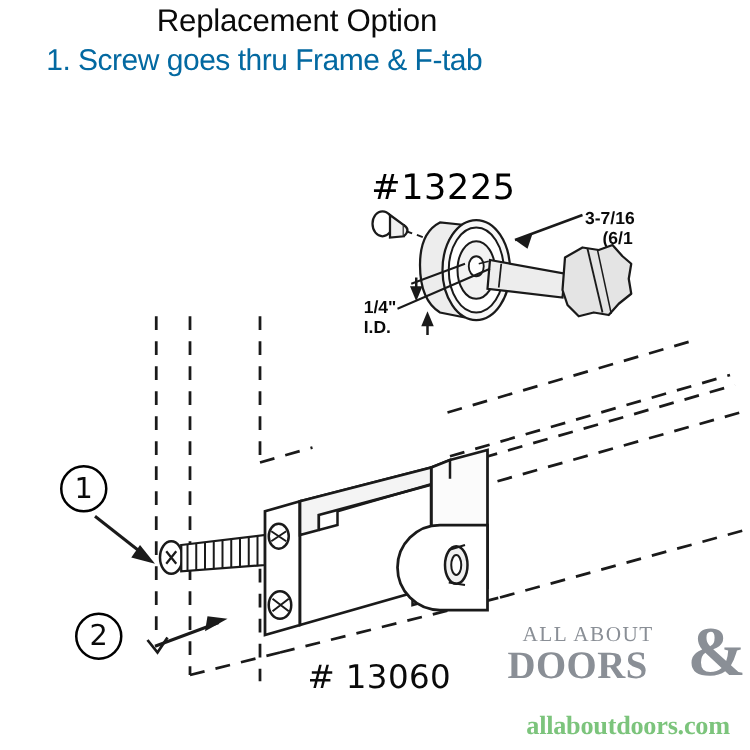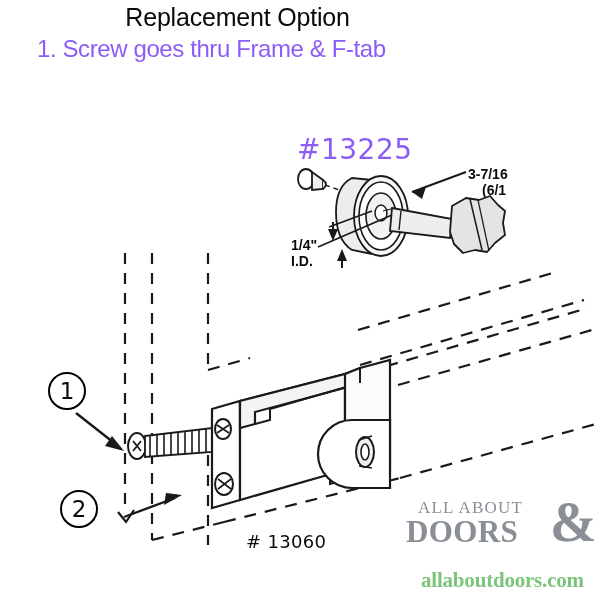--- a/index.html
+++ b/index.html
@@ -29,41 +29,41 @@
     letter-spacing: -0.2px;
     color: #0a0a0a;
   }
   .instr {
     position: absolute;
     left: 37px;
     font-size: 24px;
     line-height: 30px;
     letter-spacing: -0.4px;
     white-space: nowrap;
-    color: #8b5cf6;
+    color: #0369a1;
   }
   #instr-1 { top: 34px; }
   #instr-2 { top: 64px; }
 
   
   #part-top-label {
     position: absolute;
     left: 297px;
     top: 134px;
     font-size: 28px;
     line-height: 32px;
     letter-spacing: 0.5px;
     font-family: "DejaVu Sans", sans-serif;
-    color: #8b5cf6;
+    color: #000000;
   }
   #part-bottom-label {
     position: absolute;
     left: 246px;
     top: 527px;
-    font-size: 18px;
+    font-size: 26px;
     line-height: 30px;
     letter-spacing: 0.3px;
     font-family: "DejaVu Sans", sans-serif;
     color: #0a0a0a;
   }
 
   
   .dim {
     position: absolute;
     font-size: 14px;

